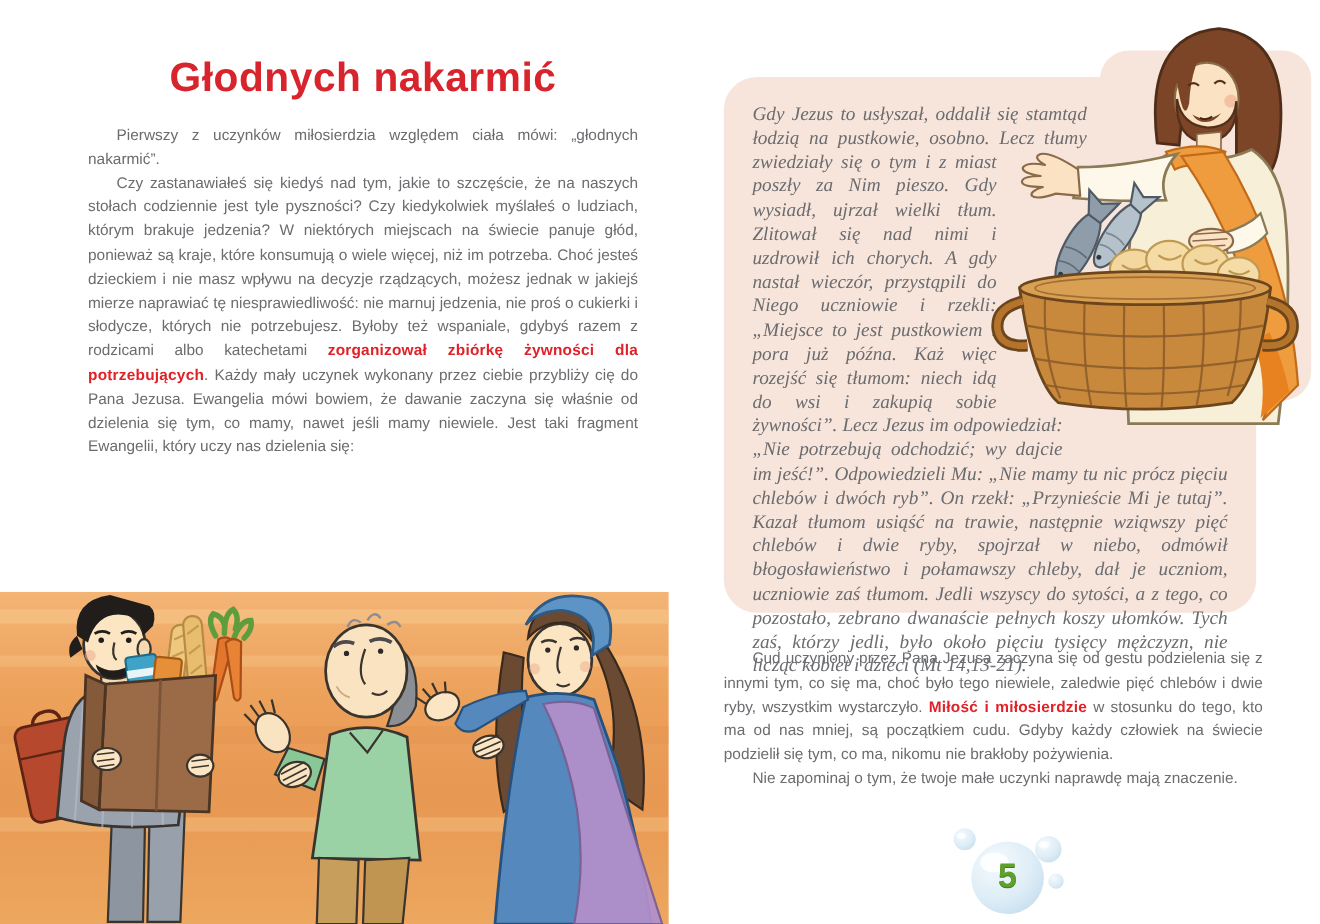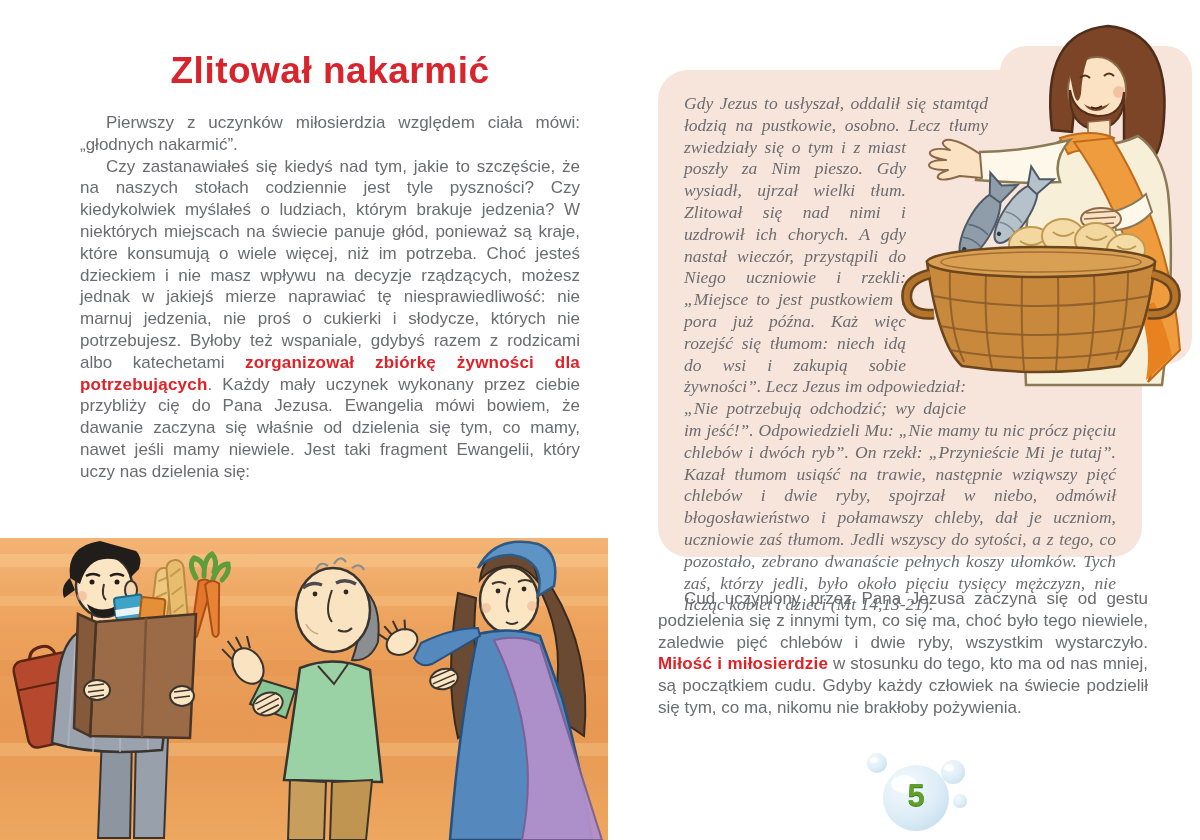--- a/index.html
+++ b/index.html
@@ -8,21 +8,21 @@
     font-family:"Liberation Sans",sans-serif;overflow:hidden;
   }
   .spread{position:absolute;inset:0;}
   
   .left-col{position:absolute;left:80px;top:50px;width:500px;}
   .page-title{
     margin:0 0 20px 0;text-align:center;
     font-size:37px;font-weight:800;letter-spacing:.5px;
     color:#d8242c;
   }
-  .body-text{color:#6b6c6f;font-size:17px;line-height:21.8px;text-align:justify;}
+  .body-text{color:#6b6c6f;font-size:14px;line-height:21.8px;text-align:justify;}
   .body-text p{margin:0;text-indent:26px;}
   .red-inline{color:#e02128;font-weight:800;letter-spacing:.2px;}
   
   .illu-left{position:absolute;left:0;top:538px;width:608px;height:302px;}
   
   .quote-box{
     position:absolute;left:658px;top:70px;width:484px;height:487px;
     background:#f7e5dc;border-radius:30px;box-sizing:border-box;
     padding:23px 26px;
     font-family:Liberation Serif, serif;
@@ -47,21 +47,21 @@
     font-size:31px;font-weight:800;color:#5ea02b;
     text-shadow:0 1px 0 #3f7d1a;
   }
 </style>
 </head>
 <body>
 
 <div class="spread">
 
   <div class="left-col">
-    <h1 class="page-title">Zlitował nakarmić</h1>
+    <h1 class="page-title">Głodnych nakarmić</h1>
     <div class="body-text">
       <p><span>Pierwszy z uczynków miłosierdzia względem ciała mówi: „głodnych nakarmić”.</span></p>
       <p><span>Czy zastanawiałeś się kiedyś nad tym, jakie to szczęście, że na naszych stołach codziennie jest tyle pyszności? Czy kiedykolwiek myślałeś o ludziach, którym brakuje jedzenia? W niektórych miejscach na świecie panuje głód, ponieważ są kraje, które konsumują o wiele więcej, niż im potrzeba. Choć jesteś dzieckiem i nie masz wpływu na decyzje rządzących, możesz jednak w jakiejś mierze naprawiać tę niesprawiedliwość: nie marnuj jedzenia, nie proś o cukierki i słodycze, których nie potrzebujesz. Byłoby też wspaniale, gdybyś razem z rodzicami albo katechetami </span><span class="red-inline">zorganizował zbiórkę żywności dla potrzebujących</span><span>. Każdy mały uczynek wykonany przez ciebie przybliży cię do Pana Jezusa. Ewangelia mówi bowiem, że dawanie zaczyna się właśnie od dzielenia się tym, co mamy, nawet jeśli mamy niewiele. Jest taki fragment Ewangelii, który uczy nas dzielenia się:</span></p>
     </div>
   </div>
 
   <svg class="illu-left" viewBox="0 0 608 302">
     <defs>
       <linearGradient id="bgOr" x1="0" y1="0" x2="0" y2="1">
         <stop offset="0" stop-color="#f3b475"></stop>
@@ -260,20 +260,21 @@
       <ellipse cx="141" cy="252" rx="100" ry="10" fill="none" stroke="#8a5a28" stroke-width="1.6" opacity="0.7"></ellipse>
       <path d="M30,264 Q4,270 7,290 Q10,306 34,304" fill="none" stroke="#6b451c" stroke-width="11"></path>
       <path d="M30,264 Q4,270 7,290 Q10,306 34,304" fill="none" stroke="#b5742c" stroke-width="6"></path>
       <path d="M252,264 Q278,270 275,290 Q272,306 248,304" fill="none" stroke="#6b451c" stroke-width="11"></path>
       <path d="M252,264 Q278,270 275,290 Q272,306 248,304" fill="none" stroke="#b5742c" stroke-width="6"></path>
     </g>
   </svg>
 
   <div class="right-col body-text">
     <p><span>Cud uczyniony przez Pana Jezusa zaczyna się od gestu podzielenia się z innymi tym, co się ma, choć było tego niewiele, zaledwie pięć chlebów i dwie ryby, wszystkim wystarczyło. </span><span class="red-inline">Miłość i miłosierdzie</span><span> w stosunku do tego, kto ma od nas mniej, są początkiem cudu. Gdyby każdy człowiek na świecie podzielił się tym, co ma, nikomu nie brakłoby pożywienia.</span></p>
+    <p><span>Nie zapominaj o tym, że twoje małe uczynki naprawdę mają znaczenie.</span></p>
   </div>
 
   <div class="bubble-wrap">
     <svg viewBox="0 0 130 88">
       <defs>
         <radialGradient id="bub" cx="0.35" cy="0.3" r="0.95">
           <stop offset="0" stop-color="#f5fafd"></stop>
             <stop offset="0.55" stop-color="#dcecf6"></stop>
             <stop offset="1" stop-color="#b9d6e9"></stop>
         </radialGradient>

